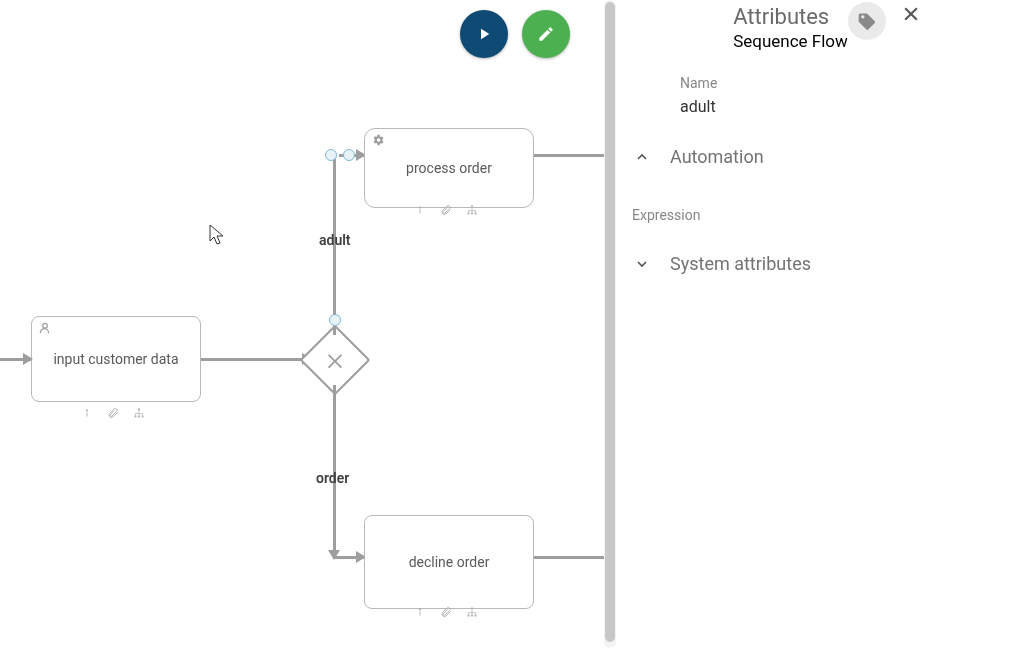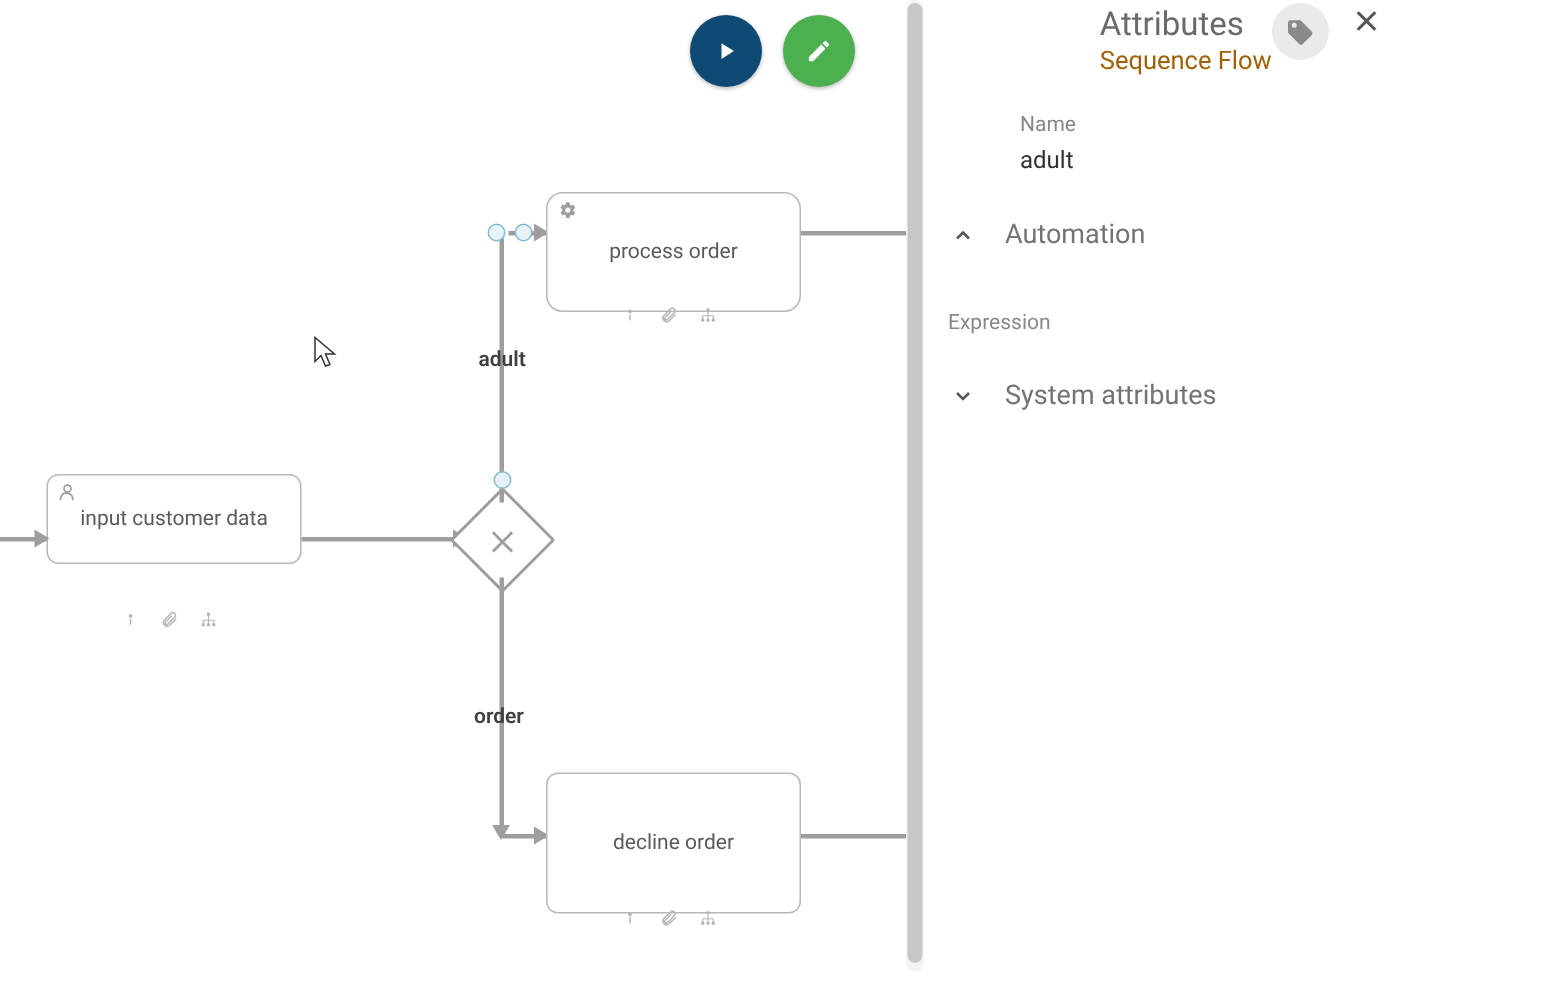--- a/index.html
+++ b/index.html
@@ -40,21 +40,21 @@
   .cursor { position: absolute; width: 16px; height: 22px; pointer-events: none; z-index: 100; }
 
   
   .scrollbar-vert { position: absolute; left: 604px; top: 0; width: 12px; height: 648px; background: #f4f4f4; border-radius: 6px; }
   .scrollbar-thumb { position: absolute; left: 1px; top: 2px; width: 10px; height: 640px; background: #c7c7c7; border-radius: 5px; }
 
   
   .side-panel { position: absolute; left: 618px; top: 0; width: 415px; height: 656px; padding-left: 14px; padding-top: 0; }
   .panel-top { display: flex; align-items: flex-start; justify-content: center; padding-right: 10px; }
   .panel-title { font-size: 22px; color: #6a6a6a; margin: 0; padding-top: 4px; font-weight: 400; }
-  .panel-subtitle { font-size: 17px; color: #a16207; margin: 2px 0 0 0; font-weight: 400; }
+  .panel-subtitle { font-size: 17px; color: #000000; margin: 2px 0 0 0; font-weight: 400; }
   .panel-icons { display:flex; gap:14px; align-items:flex-start; padding-top: 2px; }
   .tag-btn { width: 38px; height: 38px; border-radius: 50%; background: #eaeaea; display:flex; align-items:center; justify-content:center; }
   .close-btn { width: 22px; height: 22px; display:flex; align-items:center; justify-content:center; cursor:pointer; padding-top:2px; }
 
   .field-group { margin-top: 24px; margin-left: 48px; }
   .field-label { font-size: 14px; color: #888; margin-bottom: 6px; }
   .field-value { font-size: 16px; color: #333; }
 
   .section { margin-top: 30px; display:flex; align-items:center; gap:18px; cursor:pointer; }
   .section .chev { width:20px; height:20px; display:flex; align-items:center; justify-content:center; }
@@ -73,21 +73,21 @@
           <path d="M8 5v14l11-7z"></path>
         </svg>
     </div>
     <div class="round-btn edit">
       <svg width="18" height="18" viewBox="0 0 24 24">
           <path d="M3 17.25V21h3.75l11-11-3.75-3.75-11 11zM20.7 7.05a1 1 0 0 0 0-1.4l-2.35-2.35a1 1 0 0 0-1.4 0L15.1 5.15l3.75 3.75 1.85-1.85z"></path>
         </svg>
     </div>
   </div>
 
-  <div class="bpmn-node" style="left:31px; top:316px; width:170px; height:60px;">
+  <div class="bpmn-node" style="left:31px; top:316px; width:170px; height:86px;">
     <span class="node-icon">
       <svg width="14" height="14" viewBox="0 0 24 24" fill="none" stroke="#9e9e9e" stroke-width="2">
           <circle cx="12" cy="8" r="4"></circle>
           <path d="M4 21v-1a7 7 0 0 1 14 0v1"></path>
         </svg>
     </span>
     <span>input customer data</span>
   </div>
   <div class="node-icons-below" style="left:80px; top:406px;">
     <span class="mini-icon">

